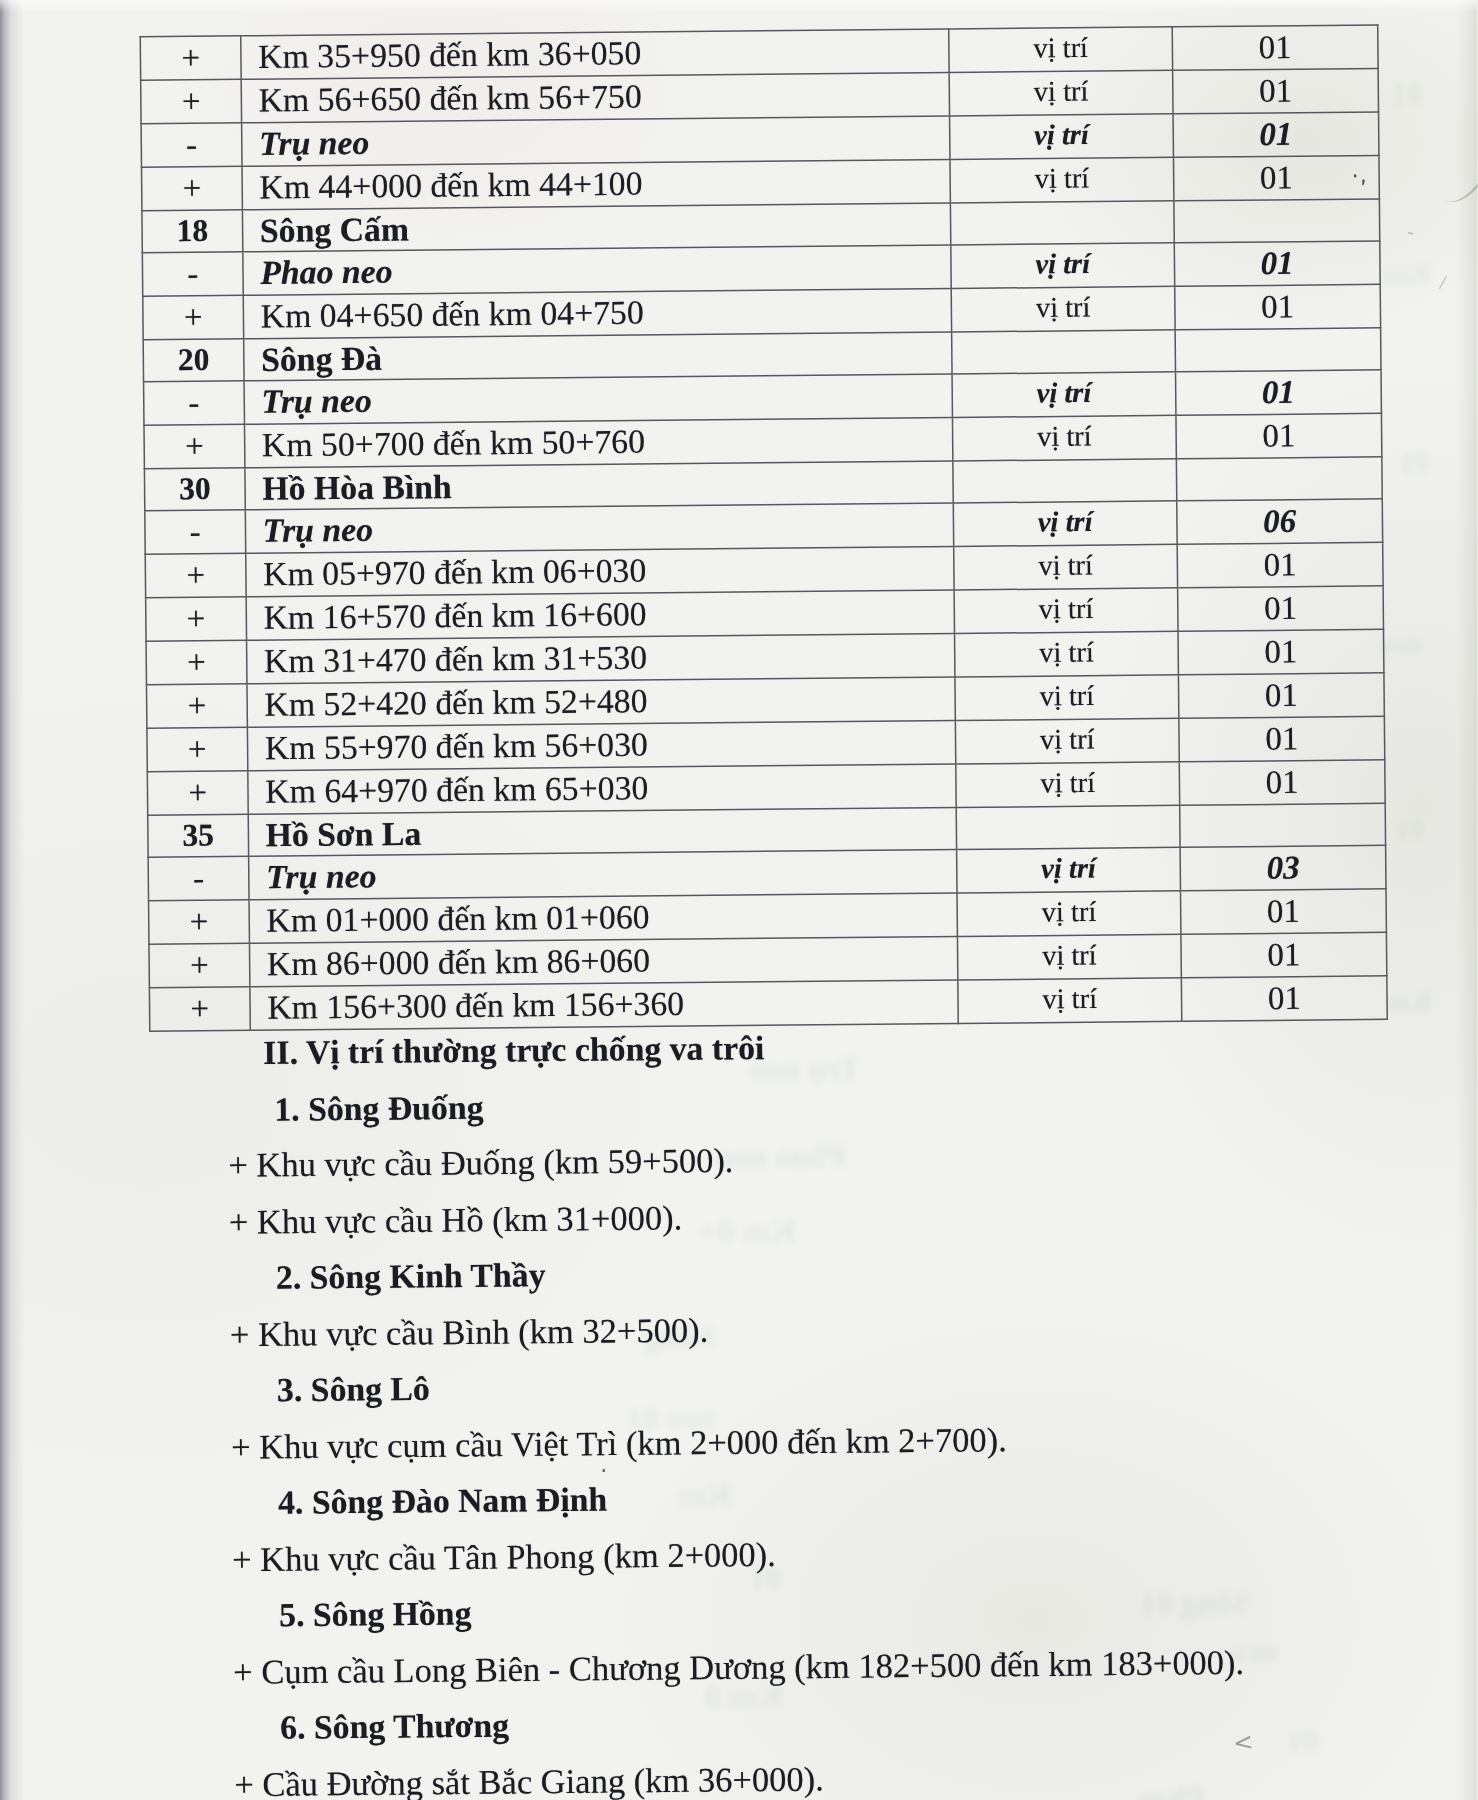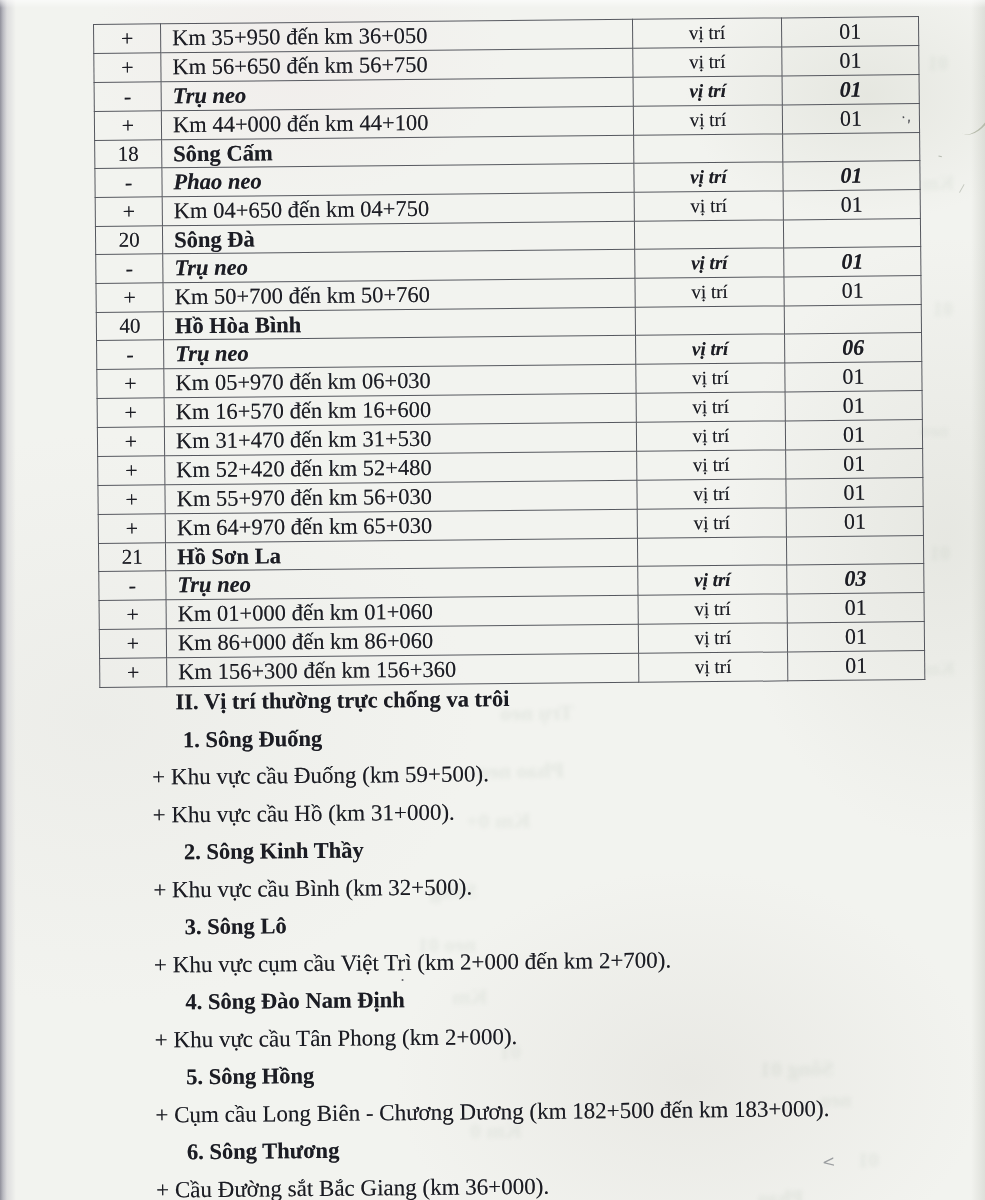--- a/index.html
+++ b/index.html
@@ -29,21 +29,21 @@
     color:#1c1d24;}
   table.grid td{border:1px solid #56585f;overflow:hidden;white-space:nowrap;
     text-shadow:0 0 .6px rgba(25,26,34,.55);}
   table.grid tr{height:27.5px;}
   td.c-marker{width:64px;text-align:center;font-size:22px;}
   td.c-name{width:460px;padding:0 0 0 11px;font-size:22.5px;}
   td.c-unit{width:146px;text-align:center;font-size:19px;}
   td.c-qty{width:134px;text-align:center;font-size:22px;}
   tr.em td.c-name,tr.em td.c-unit,tr.em td.c-qty{font-weight:700;font-style:italic;}
   tr.section td.c-name{font-weight:700;}
-  tr.section td.c-marker{font-weight:400;font-size:21px;}
+  tr.section td.c-marker{font-weight:700;font-size:21px;}
 
   
   #section-ii{position:absolute;left:145px;top:684px;width:800px;color:#1b1c23;}
   #section-ii .line{line-height:37.5px;font-size:23px;white-space:nowrap;
     text-shadow:0 0 .6px rgba(25,26,34,.5);}
   #section-ii .h2{font-weight:700;padding-left:24px;font-size:22.5px;}
   #section-ii .h3{font-weight:700;padding-left:31px;font-size:22.5px;}
   #section-ii .p{padding-left:0;}
 
   
@@ -141,21 +141,21 @@
           <td class="c-unit">vị trí</td>
           <td class="c-qty">01</td>
         </tr>
         <tr class="normal">
           <td class="c-marker">+</td>
           <td class="c-name">Km 50+700 đến km 50+760</td>
           <td class="c-unit">vị trí</td>
           <td class="c-qty">01</td>
         </tr>
         <tr class="section">
-          <td class="c-marker">40</td>
+          <td class="c-marker">30</td>
           <td class="c-name">Hồ Hòa Bình</td>
           <td class="c-unit"></td>
           <td class="c-qty"></td>
         </tr>
         <tr class="em">
           <td class="c-marker">-</td>
           <td class="c-name">Trụ neo</td>
           <td class="c-unit">vị trí</td>
           <td class="c-qty">06</td>
         </tr>
@@ -189,21 +189,21 @@
           <td class="c-unit">vị trí</td>
           <td class="c-qty">01</td>
         </tr>
         <tr class="normal">
           <td class="c-marker">+</td>
           <td class="c-name">Km 64+970 đến km 65+030</td>
           <td class="c-unit">vị trí</td>
           <td class="c-qty">01</td>
         </tr>
         <tr class="section">
-          <td class="c-marker">21</td>
+          <td class="c-marker">35</td>
           <td class="c-name">Hồ Sơn La</td>
           <td class="c-unit"></td>
           <td class="c-qty"></td>
         </tr>
         <tr class="em">
           <td class="c-marker">-</td>
           <td class="c-name">Trụ neo</td>
           <td class="c-unit">vị trí</td>
           <td class="c-qty">03</td>
         </tr>

